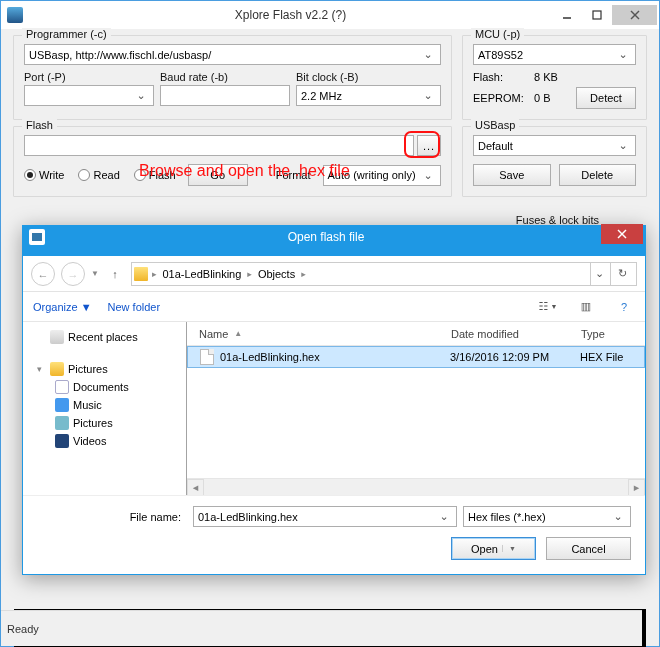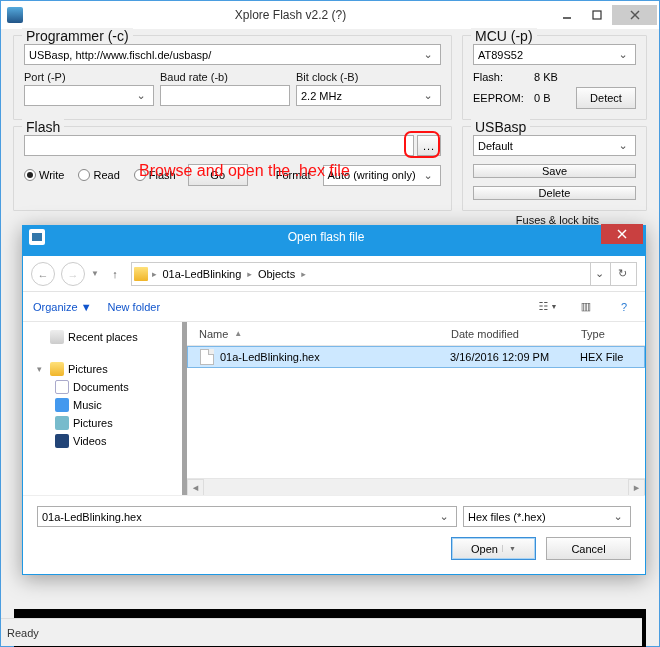--- a/index.html
+++ b/index.html
@@ -12,21 +12,21 @@
 .titlebar .title-text { flex: 1; text-align: center; font-size: 12px; color: #333; }
 .win-btns { display: flex; }
 .win-btn { width: 30px; height: 20px; display: flex; align-items: center; justify-content: center; font-size: 12px; color: #333; }
 .win-btn.close { width: 45px; background: #ccc; color: #555; }
 .win-btn.close svg, .win-btn svg { width: 10px; height: 10px; }
 
 .app-body { flex: 1; background: #f0f0f0; padding: 6px 12px 4px; position: relative; }
 
 
 .fieldset { border: 1px solid #d9d9d9; border-radius: 1px; position: relative; padding: 8px 10px 10px; margin-bottom: 6px; }
-.fieldset > .legend { position: absolute; top: -8px; left: 8px; background: #f0f0f0; padding: 0 4px; color: #111; font-size: 14px; }
+.fieldset > .legend { position: absolute; top: -8px; left: 8px; background: #f0f0f0; padding: 0 4px; color: #111; font-size: 11px; }
 
 .row-top { display: flex; gap: 10px; }
 .prog-box { flex: 1; }
 .mcu-box { width: 185px; }
 
 .combo { height: 21px; border: 1px solid #adadad; background: #fff; display: flex; align-items: center; padding: 0 4px; position: relative; }
 .combo .caret { margin-left: auto; width: 16px; text-align: center; color: #555; }
 .combo:after { content: ""; }
 
 .input { height: 21px; border: 1px solid #adadad; background: #fff; padding: 0 3px; }
@@ -49,21 +49,21 @@
 
 .flash-row2 { display: flex; align-items: center; gap: 12px; margin-top: 8px; }
 .radio-wrap { display: flex; align-items: center; gap: 14px; }
 .radio { display: flex; align-items: center; gap: 3px; }
 .radio-dot { width: 12px; height: 12px; border: 1px solid #888; border-radius: 50%; background: #fff; display: flex; align-items: center; justify-content: center; }
 .radio-dot.on:after { content:""; width:6px; height:6px; border-radius:50%; background:#222; }
 
 .annot { position: absolute; color: #f11; font-size: 16px; font-family: Arial, sans-serif; }
 
 .preset-combo { width: 100%; }
-.preset-btns { display: flex; gap: 8px; margin-top: 8px; flex-direction: column; }
+.preset-btns { display: flex; gap: 8px; margin-top: 8px; }
 .preset-btns .btn { flex: 1; }
 
 
 .dialog { position: absolute; left: 22px; top: 225px; width: 624px; height: 350px; border: 1px solid #1e98e4; background: #fff; box-shadow: 0 4px 20px rgba(0,0,0,.35); display: flex; flex-direction: column; }
 .dlg-title { height: 30px; background: #1e98e4; display: flex; align-items: center; padding: 0 2px 8px 6px; }
 .dlg-title .icon { width: 16px; height: 16px; background: #fff; border-radius: 2px; margin-right: 6px; display:flex; align-items:center; justify-content:center; }
 .dlg-title .icon:after { content:""; width:10px; height:8px; background:#37a; }
 .dlg-title .text { flex:1; text-align:center; color:#fff; font-size: 12px; }
 .dlg-close { width: 42px; height: 20px; background: #c94040; color:#fff; display:flex; align-items:center; justify-content:center; margin-top:-6px; }
 .dlg-close svg { width:10px; height:10px; }
@@ -82,21 +82,21 @@
 .search-box { width: 180px; height: 24px; border: 1px solid #ccc; display:flex; align-items:center; padding:0 4px; color:#999; }
 .search-box .mag { margin-left:auto; }
 
 .dlg-toolbar { height: 30px; display:flex; align-items:center; padding: 0 10px; gap: 16px; border-bottom: 1px solid #e6e6e6; }
 .tb-link { color: #15c; cursor:pointer; display:flex; align-items:center; gap:3px; }
 .tb-spacer { flex:1; }
 .tb-icon { width: 22px; height: 20px; display:flex; align-items:center; justify-content:center; color:#555; }
 .tb-icon .tiny-caret { font-size: 7px; margin-left:2px; }
 
 .dlg-body { flex:1; display:flex; overflow:hidden; }
-.tree { width: 164px; border-right: 5px solid #a3a3a3; padding: 6px 4px; overflow:hidden; }
+.tree { width: 164px; border-right: 1px solid #a3a3a3; padding: 6px 4px; overflow:hidden; }
 .tree-item { display:flex; align-items:center; gap:4px; height: 18px; padding-left: 10px; }
 .tree-item.lvl2 { padding-left: 28px; }
 .tree-item .tw { width: 9px; color:#888; font-size: 9px; }
 .tree-item .ticon { width:14px; height:14px; border-radius:2px; background:#5b9bd5; }
 .ticon.recent { background: linear-gradient(#eee,#ccc); }
 .ticon.lib { background: linear-gradient(#ffe17a,#f0b52a); }
 .ticon.doc { background:#fff; border:1px solid #aac; }
 .ticon.music { background:#49e; }
 .ticon.pic { background:#7bc; }
 .ticon.vid { background:#247; }
@@ -119,21 +119,21 @@
 .fn-row { display:flex; align-items:center; gap: 6px; }
 .fn-label { width: 150px; text-align: right; padding-right: 6px; }
 .fn-input { flex:1; }
 .filter-combo { width: 168px; }
 .fbtn-row { display:flex; gap: 10px; justify-content:flex-end; }
 .fbtn-row .btn { width: 85px; height: 23px; }
 .fbtn-row .btn.primary { border:1px solid #3a8fd8; box-shadow: inset 0 0 0 1px #a8d4f5; }
 .fbtn-row .btn .tiny-caret { font-size:7px; margin-left:4px; color:#666; border-left:1px solid #ccc; padding-left:6px; }
 
 .black-strip { position:absolute; left:13px; right:13px; top: 580px; height: 40px; background:#000; }
-.statusbar { position:absolute; left:1px; right:18px; bottom:1px; height: 28px; background:#f0f0f0; border-top:1px solid #ddd; display:flex; align-items:center; padding: 0 6px; color:#333; font-size:11px; }
+.statusbar { position:absolute; left:1px; right:18px; bottom:1px; height: 36px; background:#f0f0f0; border-top:1px solid #ddd; display:flex; align-items:center; padding: 0 6px; color:#333; font-size:11px; }
 
 svg { display:block; }
 </style>
 </head>
 <body>
 
 <div class="app-window">
   <div class="titlebar">
     <span class="app-icon"></span>
     <span class="title-text">Xplore Flash v2.2 (?)</span>
@@ -350,20 +350,21 @@
       <div class="fl-hscroll">
         <span class="arrow">◂</span>
         <span class="track"></span>
         <span class="arrow">▸</span>
       </div>
     </div>
   </div>
 
   <div class="dlg-footer">
     <div class="fn-row">
+      <span class="fn-label">File name:</span>
       <div class="combo fn-input">
           <span>01a-LedBlinking.hex</span>
           <span class="caret">⌄</span>
         </div>
       <div class="combo filter-combo">
           <span>Hex files (*.hex)</span>
           <span class="caret">⌄</span>
         </div>
     </div>
     <div class="fbtn-row">

